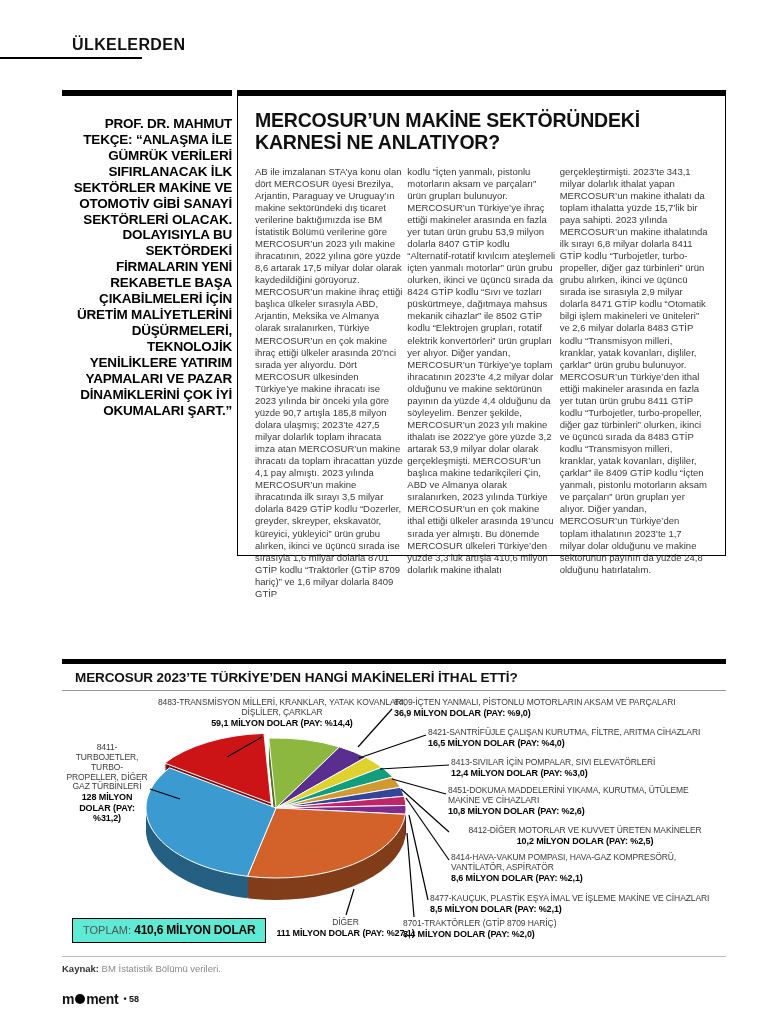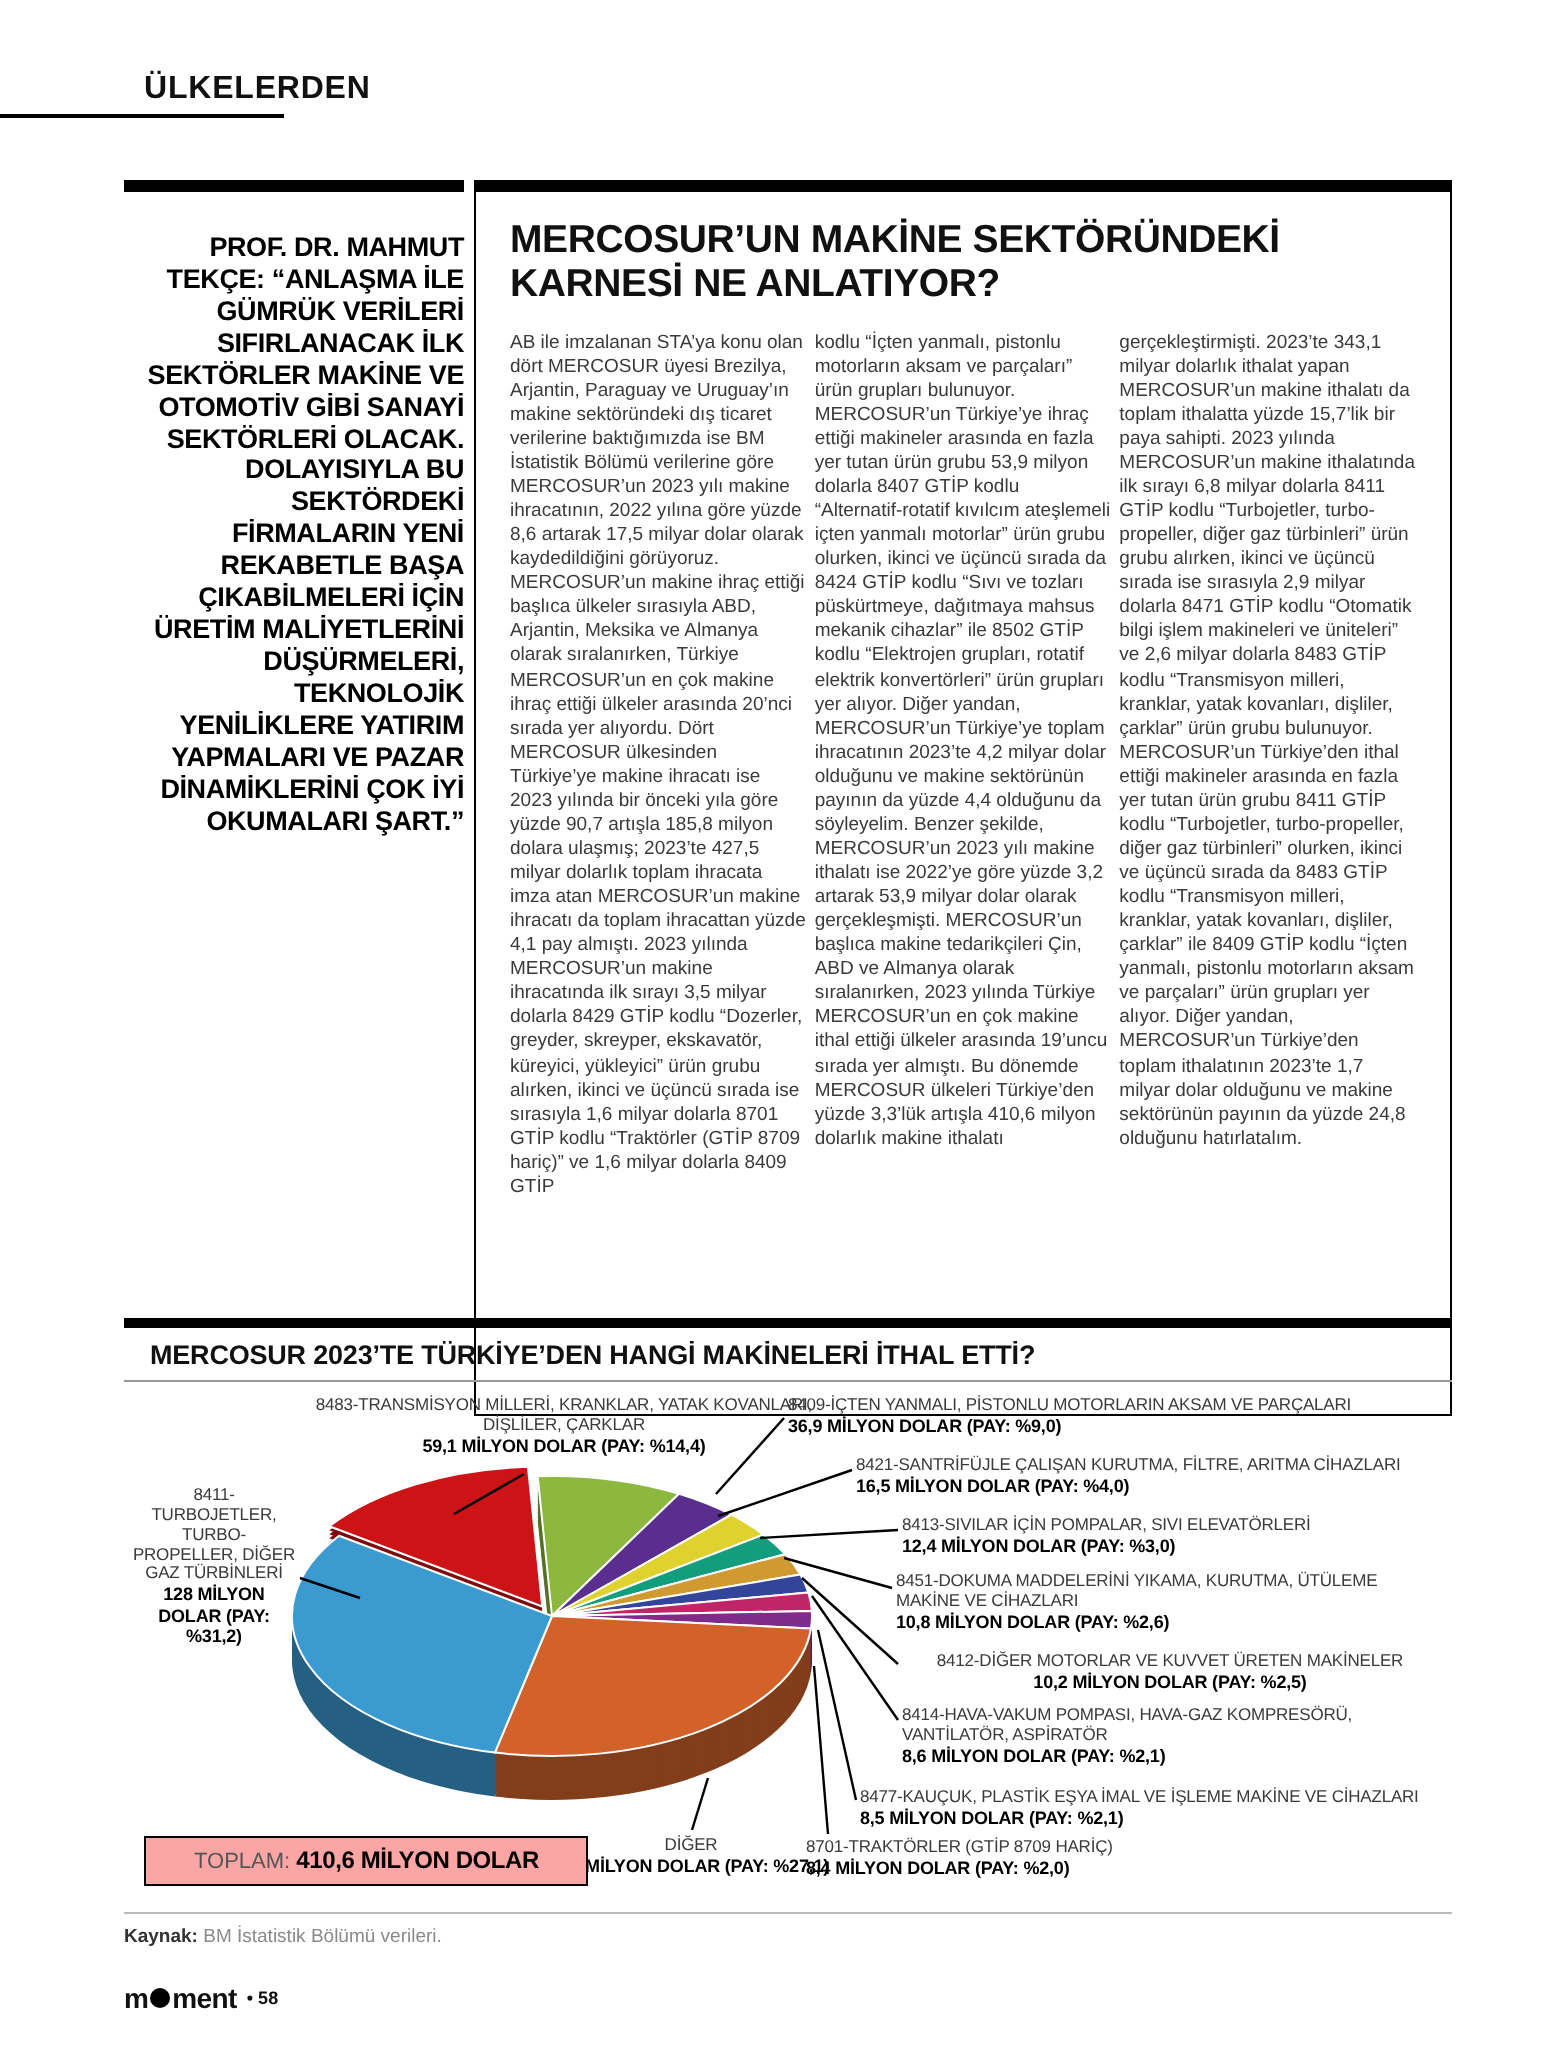--- a/index.html
+++ b/index.html
@@ -5,36 +5,36 @@
   html,body{margin:0;padding:0;background:#fff;}
   body{width:777px;height:1024px;font-family:"Liberation Sans",sans-serif;color:#111;}
   .page{position:relative;width:777px;height:1024px;overflow:hidden;background:#fff;}
 
   .kicker{position:absolute;left:72px;top:36px;font-weight:800;font-size:16px;letter-spacing:.4px;}
   .kicker-rule{position:absolute;left:0;top:57px;width:142px;height:2px;background:#000;}
 
   .pullquote{position:absolute;left:62px;top:90px;width:170px;border-top:6px solid #000;padding-top:20px;box-sizing:border-box;}
   .pq-text{font-weight:800;font-size:13.5px;line-height:1.18;text-align:right;letter-spacing:-.2px;color:#000;}
 
-  .article{position:absolute;left:237px;top:90px;width:489px;height:618px;box-sizing:border-box;
+  .article{position:absolute;left:237px;top:90px;width:489px;height:466px;box-sizing:border-box;
            border-top:6px solid #000;border-left:1px solid #000;border-right:1px solid #000;border-bottom:1px solid #000;
            padding:12px 17px 10px;}
   .article h1{font-size:19.5px;font-weight:800;margin:2px 0 12px;line-height:1.12;letter-spacing:-.2px;}
   .cols{display:flex;gap:4px;}
   .col{flex:1;font-size:9.5px;line-height:1.27;color:#3a3a3a;text-align:left;}
 
   .chart-rule{position:absolute;left:62px;top:659px;width:664px;height:5px;background:#000;}
   .chart-head{position:absolute;left:75px;top:670px;font-size:13.5px;font-weight:800;letter-spacing:-.1px;margin:0;}
   .chart-head-rule{position:absolute;left:62px;top:690px;width:664px;height:1px;background:#999;}
 
   .chart-area{position:absolute;left:62px;top:695px;width:664px;height:258px;}
   .chart-area svg{position:absolute;left:0;top:0;}
   .co{position:absolute;font-size:8.5px;line-height:1.16;color:#3a3a3a;letter-spacing:-.1px;z-index:3;}
   .co .v{font-weight:800;color:#000;font-size:9px;}
-  .toplam{position:absolute;left:10px;top:223px;border:1.5px solid #000;padding:4px 24px 5px;font-size:11px;color:#555;z-index:3;background:#fca5a5;}
+  .toplam{position:absolute;left:10px;top:223px;border:1.5px solid #000;padding:4px 10px 5px;font-size:11px;color:#555;z-index:3;background:#5eead4;}
   .toplam b{color:#000;font-size:12px;letter-spacing:-.2px;}
 
   .src-rule{position:absolute;left:62px;top:956px;width:664px;height:1px;background:#bbb;}
   .source{position:absolute;left:62px;top:963px;font-size:9.5px;color:#8a8a8a;}
   .source b{color:#333;}
 
   .footer{position:absolute;left:62px;top:991px;font-weight:800;font-size:14px;letter-spacing:-.3px;display:flex;align-items:center;}
   .gear-dot{display:inline-block;width:10px;height:10px;background:#000;border-radius:50%;margin:0 1px;}
   .page-num{font-size:9px;font-weight:800;margin-left:5px;letter-spacing:0;}
 </style>

